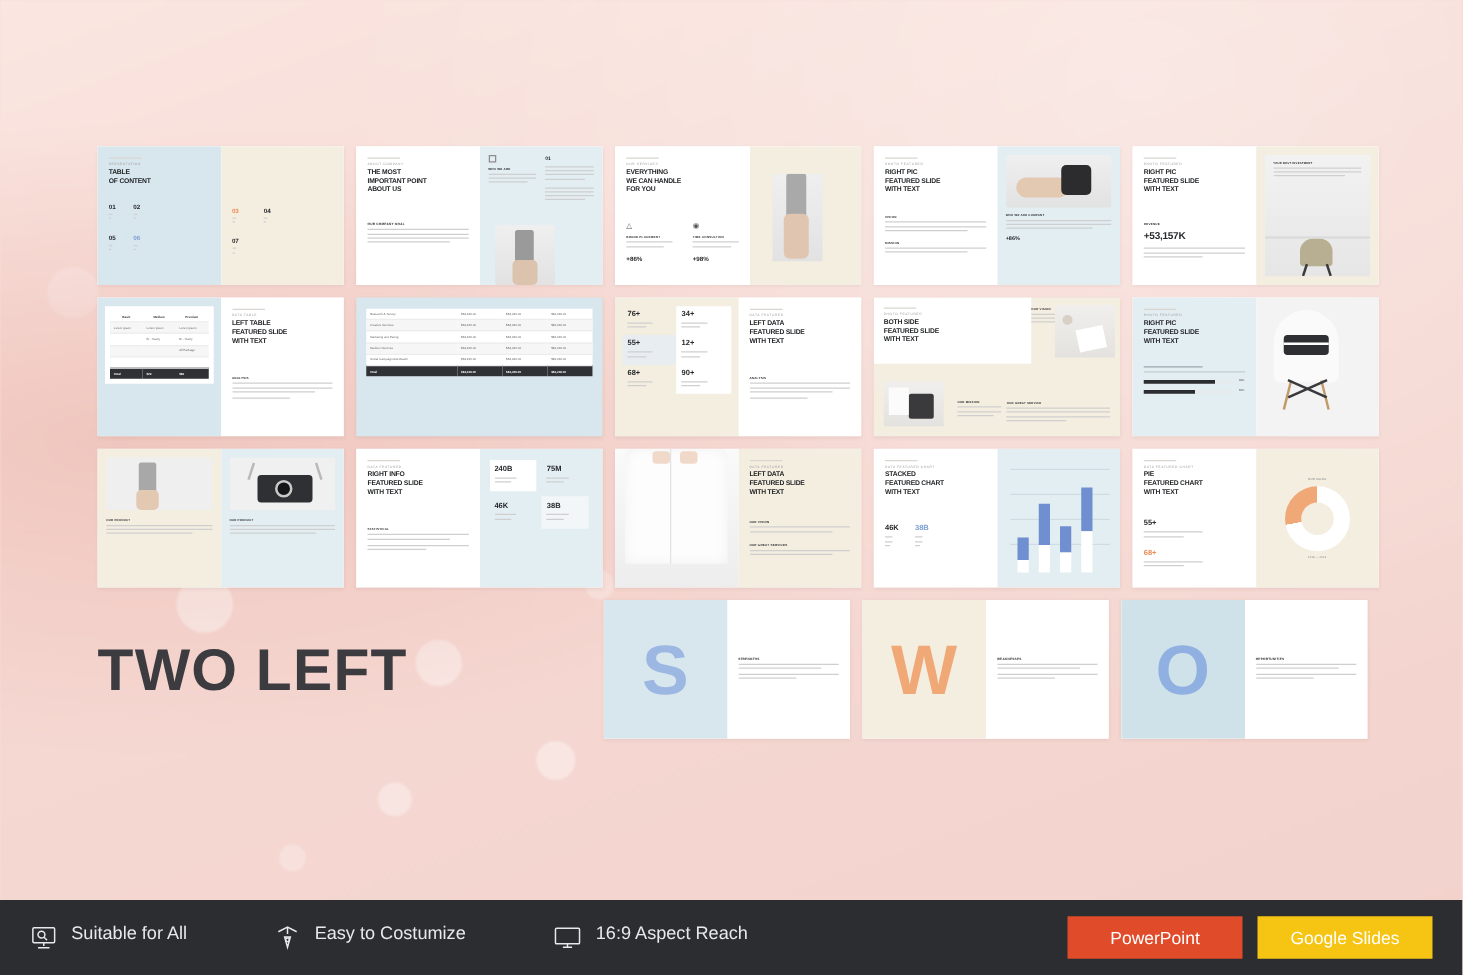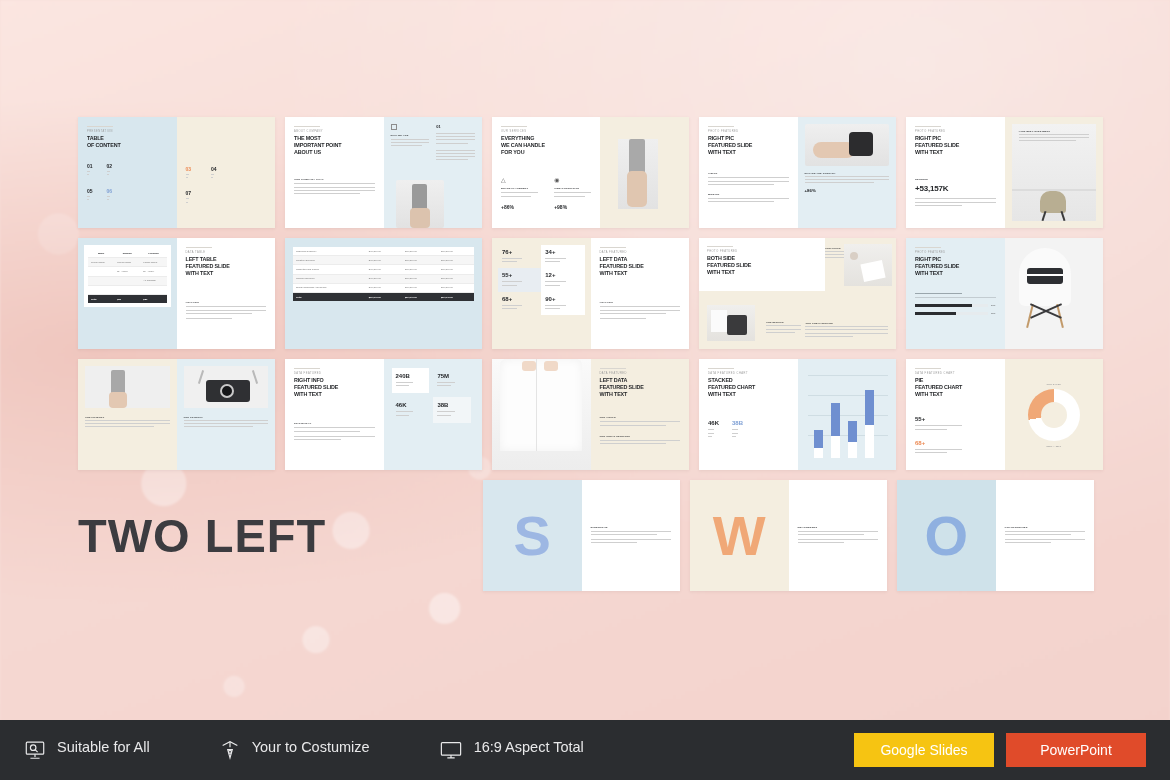--- a/index.html
+++ b/index.html
@@ -835,30 +835,30 @@
 
   <div class="feat">
     <span>
       <svg width="22" height="22" viewBox="0 0 24 24" fill="none" stroke="#e9e9ea" stroke-width="1.3">
         <path d="M4 7l8-4 8 4"></path>
         <path d="M12 3v6"></path>
         <path d="M9.5 11.5h5l-2.5 9-2.5-9z"></path>
         <circle cx="12" cy="14" r="1.6"></circle>
       </svg>
     </span>
-    <span>Your to Costumize</span>
+    <span>Easy to Costumize</span>
   </div>
 
   <div class="feat">
     <span>
       <svg width="24" height="22" viewBox="0 0 26 24" fill="none" stroke="#e9e9ea" stroke-width="1.3">
         <rect x="2.5" y="4" width="21" height="13.5" rx="1"></rect>
         <path d="M9 20.5h8M13 17.5v3"></path>
       </svg>
     </span>
-    <span>16:9 Aspect Total</span>
+    <span>16:9 Aspect Reach</span>
   </div>
 
   <div class="btns">
+    <button class="btn btn-ppt">PowerPoint</button>
     <button class="btn btn-gs">Google Slides</button>
-    <button class="btn btn-ppt">PowerPoint</button>
   </div>
 </div>
 
 </body></html>

